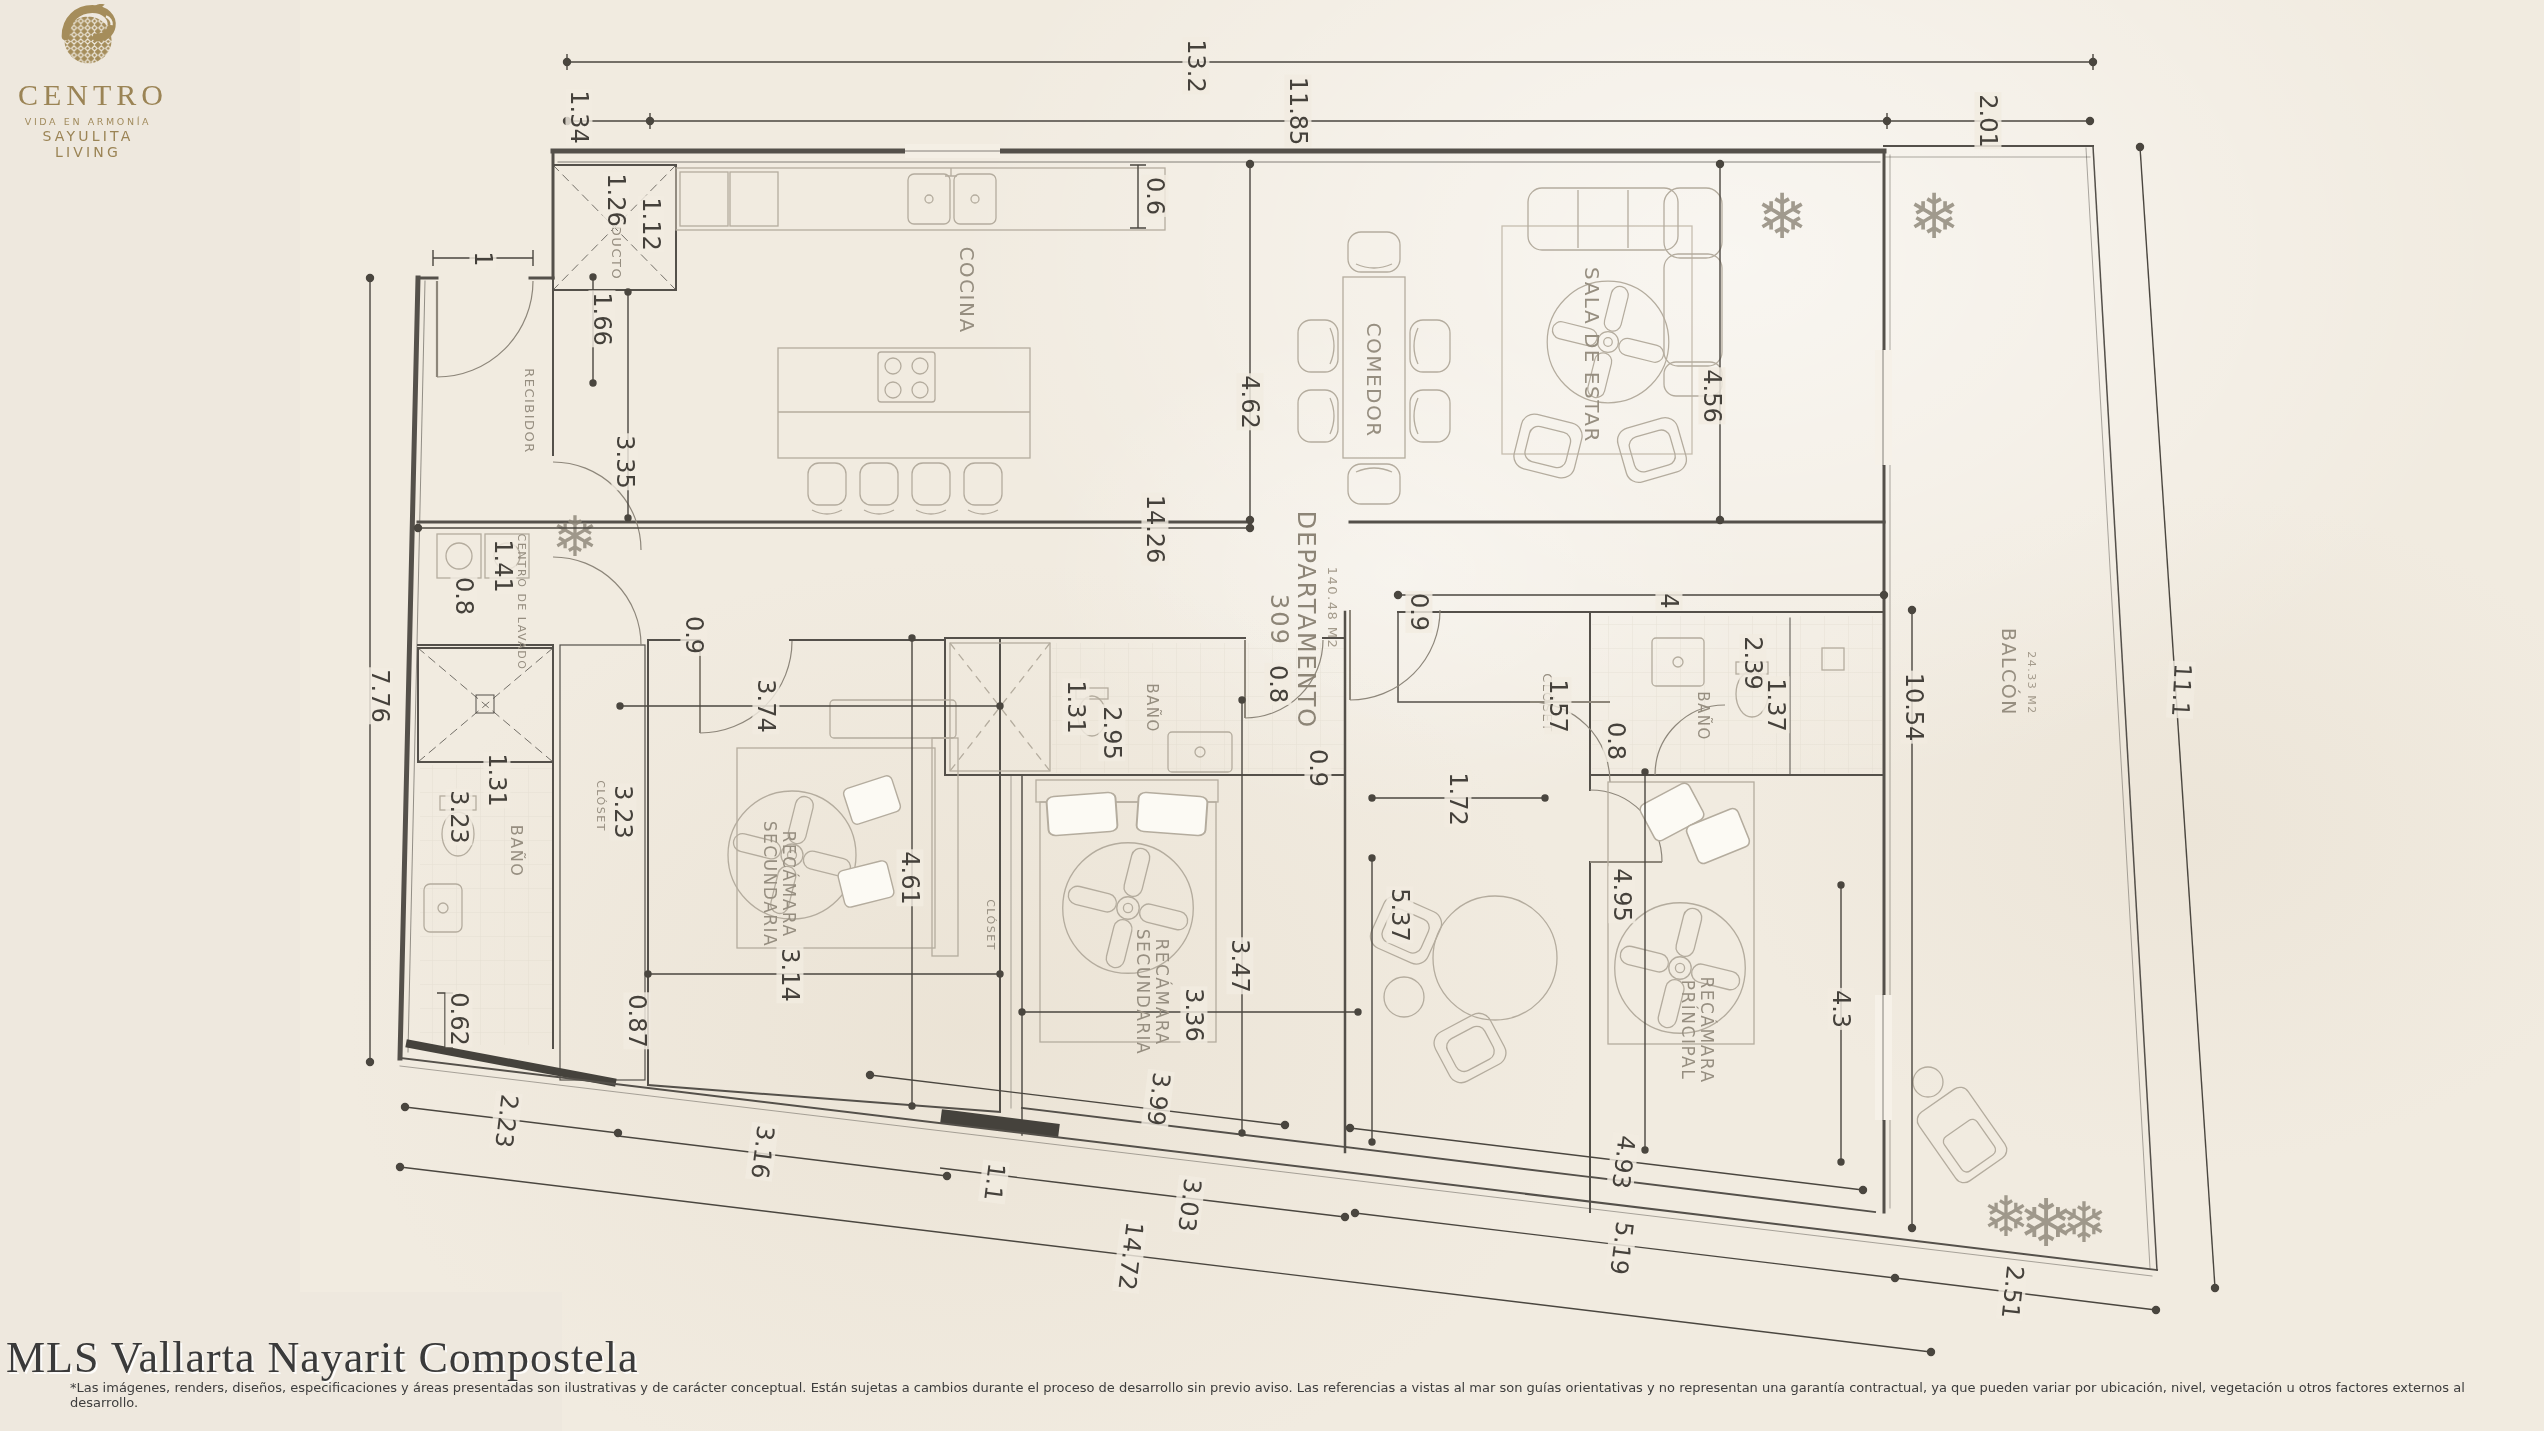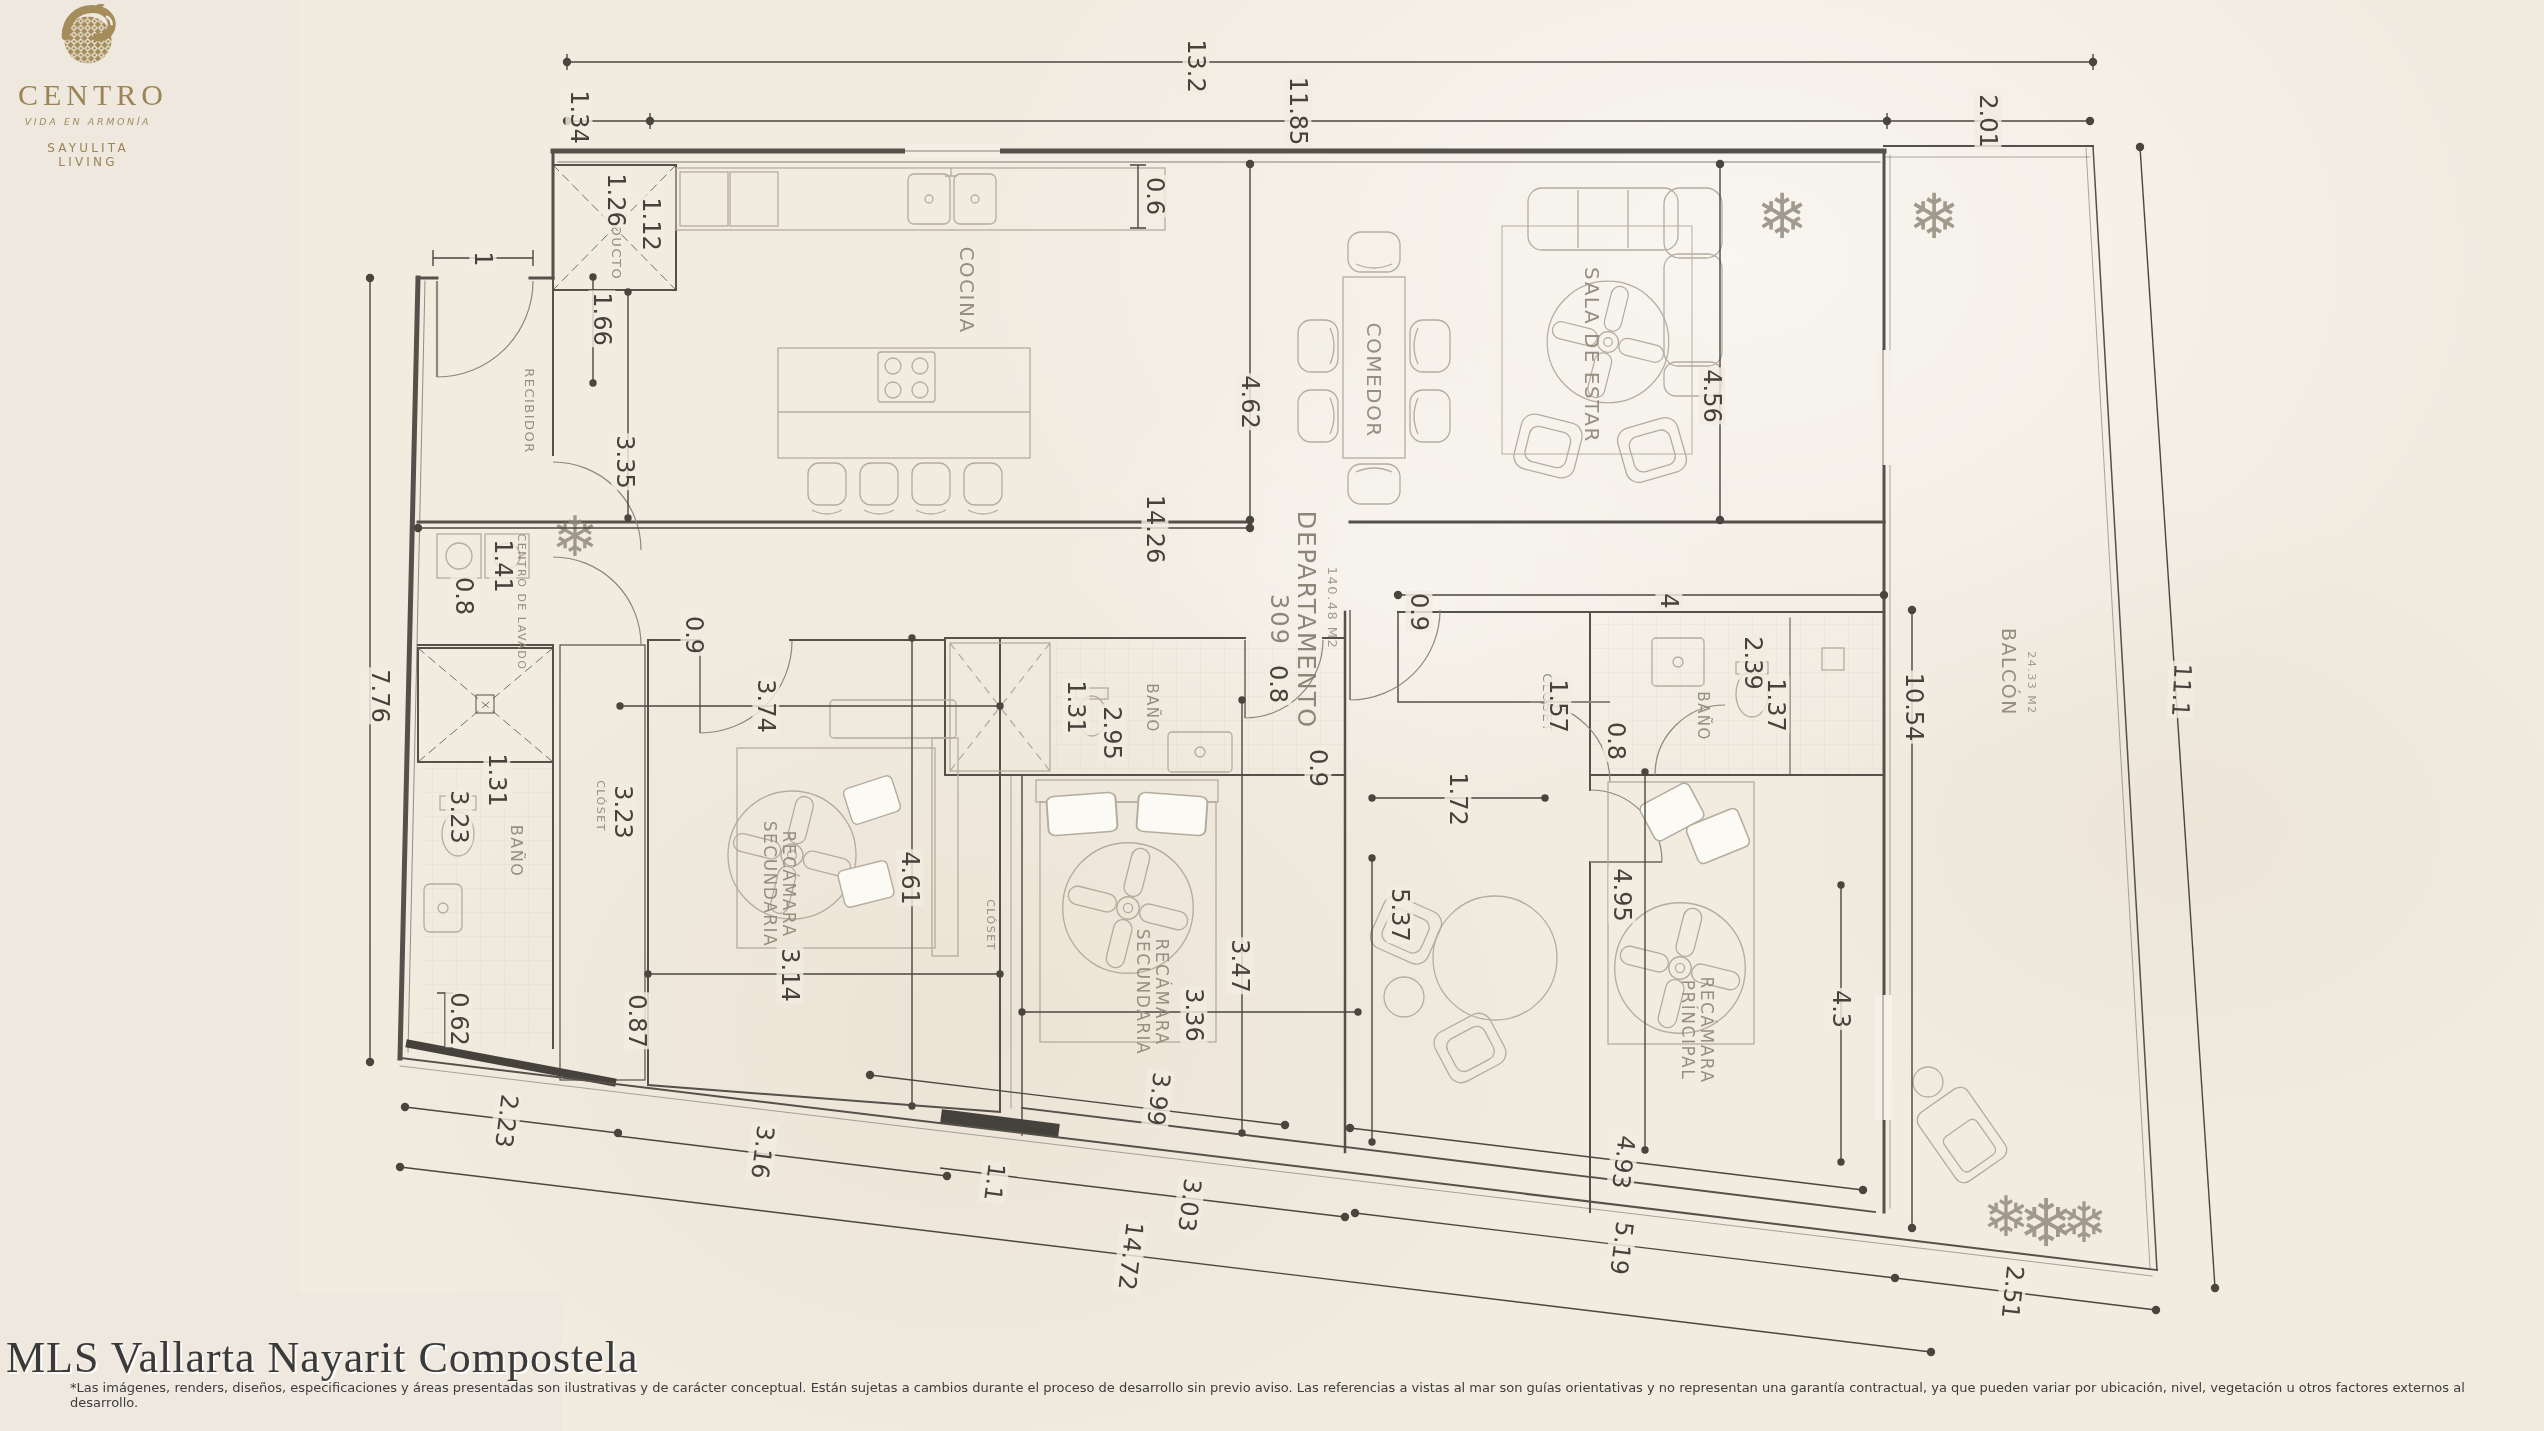--- a/index.html
+++ b/index.html
@@ -9,22 +9,22 @@
       radial-gradient(1300px 900px at 68% 18%, rgba(255,255,255,.55), transparent 60%),
       radial-gradient(1000px 760px at 38% 72%, rgba(224,213,194,.35), transparent 62%),
       radial-gradient(760px 560px at 86% 58%, rgba(226,216,199,.32), transparent 60%),
       radial-gradient(600px 420px at 55% 40%, rgba(255,255,255,.35), transparent 60%),
       #f1ebe0;}
   #left-panel{position:absolute;left:0;top:0;width:300px;height:1431px;background:#eee8de;}
   #footer-patch{position:absolute;left:300px;top:1292px;width:262px;height:139px;background:#eee8de;}
   .logo{position:absolute;left:18px;top:4px;width:140px;text-align:center;color:#a08a58;}
   .logo .emblem{width:64px;height:62px;margin:0 auto;}
   .logo .name{font-family:"Liberation Serif",serif;font-size:30px;letter-spacing:5px;margin-top:8px;color:#9b8455;}
-  .logo .tag{font-size:9.5px;letter-spacing:2.6px;margin-top:4px;color:#a28c5e;font-style:italic;}
-  .logo .sub{font-size:12px;letter-spacing:3.2px;margin-top:14px;color:#9b8455;}
+  .logo .tag{font-size:9.5px;letter-spacing:2.6px;margin-top:4px;color:#a28c5e;}
+  .logo .sub{font-size:14px;letter-spacing:3.2px;margin-top:1px;color:#9b8455;}
   #plan-svg{position:absolute;left:0;top:0;width:2544px;height:1431px;}
   #label-layer{position:absolute;left:0;top:0;width:2544px;height:1431px;pointer-events:none;}
   .lbl{position:absolute;white-space:pre-line;text-align:center;line-height:1.12;transform-origin:center;}
   .dim{color:#45413b;background:rgba(241,235,225,.82);padding:0 2px;}
   .room{color:#968e80;letter-spacing:1.5px;}
   .room.big{color:#8d8577;letter-spacing:2px;}
   .room.sm{color:#a49b8c;}
   #footer-title{position:absolute;left:6px;top:1332px;font-family:Liberation Serif, serif;
     font-size:44px;color:#3a3a3a;letter-spacing:1px;text-shadow:2px 2px 0 rgba(255,255,255,.85);}
   #footer-disclaimer{position:absolute;left:70px;top:1380px;width:2420px;font-size:13px;color:#3d3d3d;}

